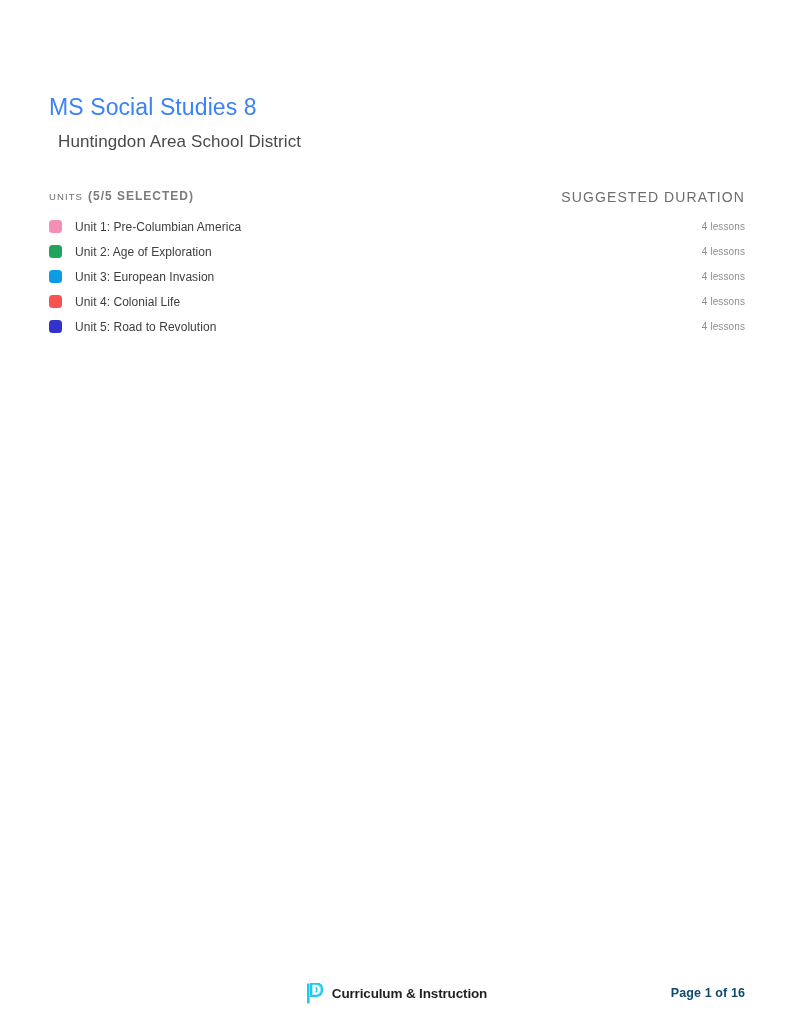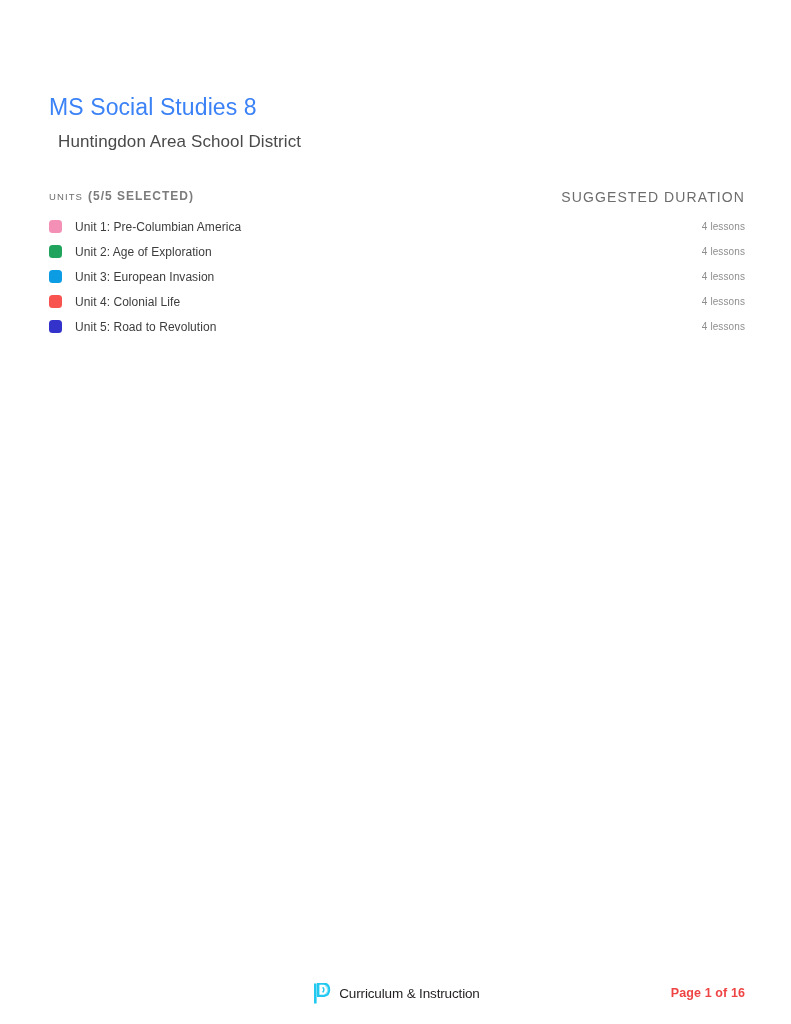--- a/index.html
+++ b/index.html
@@ -131,31 +131,31 @@
     align-items: center;
     gap: 6px;
   }
   .brand-mark {
     width: 19px;
     height: 21px;
     display: block;
   }
   .brand-text {
     font-size: 13.5px;
-    font-weight: 400;
+    font-weight: 700;
     color: #231f20;
     letter-spacing: -0.15px;
     white-space: nowrap;
   }
   .page-number {
     position: absolute;
     right: 0;
     font-size: 12.5px;
     font-weight: 700;
-    color: #ef4444;
+    color: #0c4a6e;
     letter-spacing: 0.1px;
     white-space: nowrap;
   }
 </style>
 </head>
 <body>
 
 <div class="page">
 
   <div class="doc-header">

